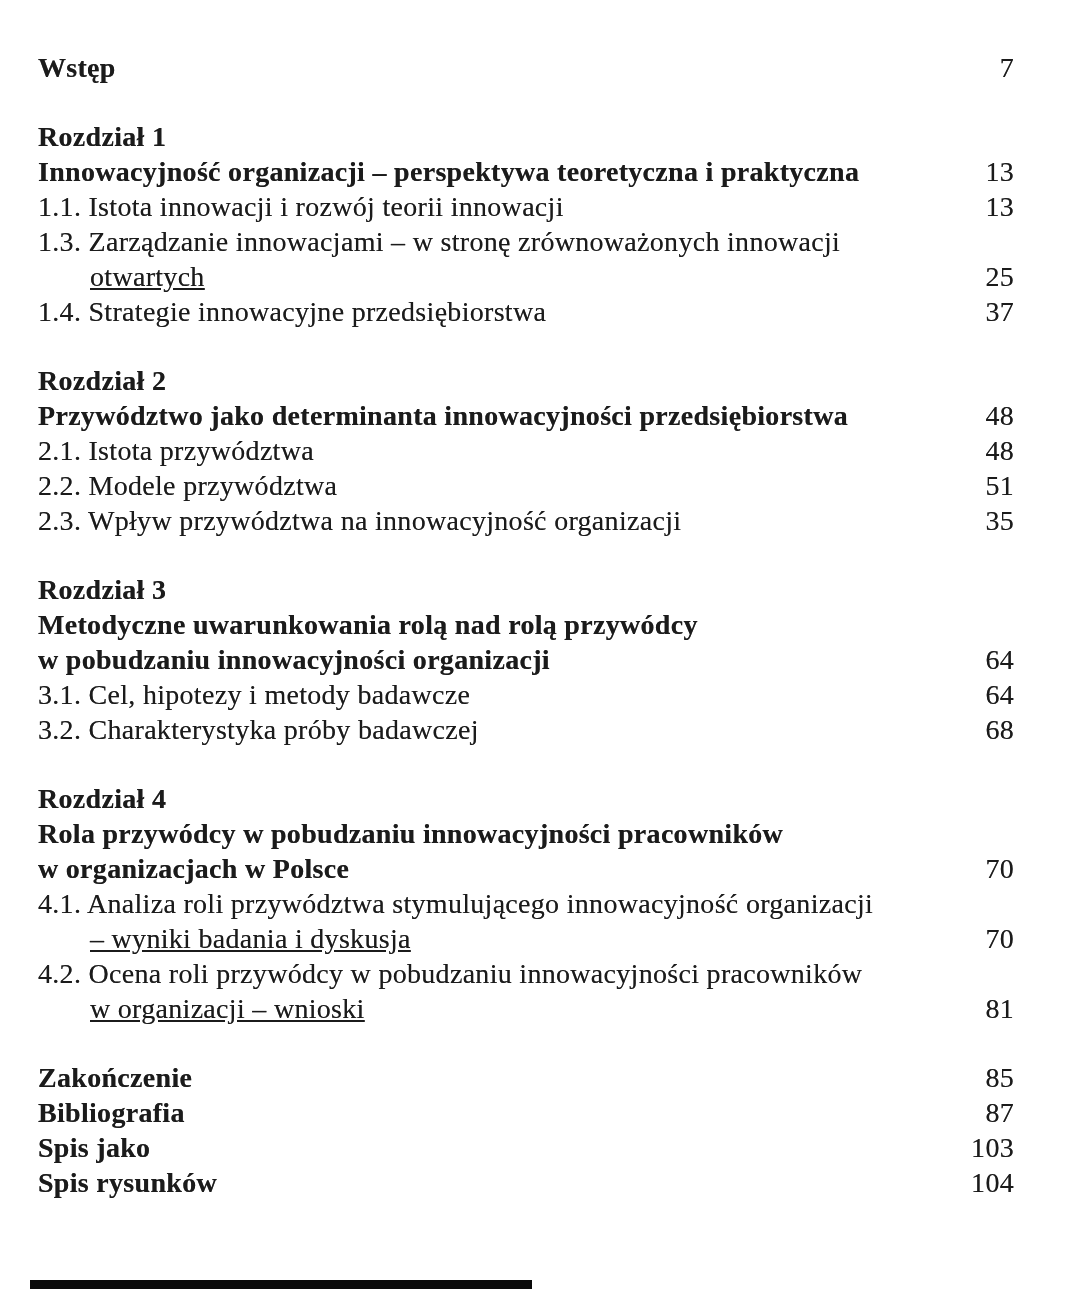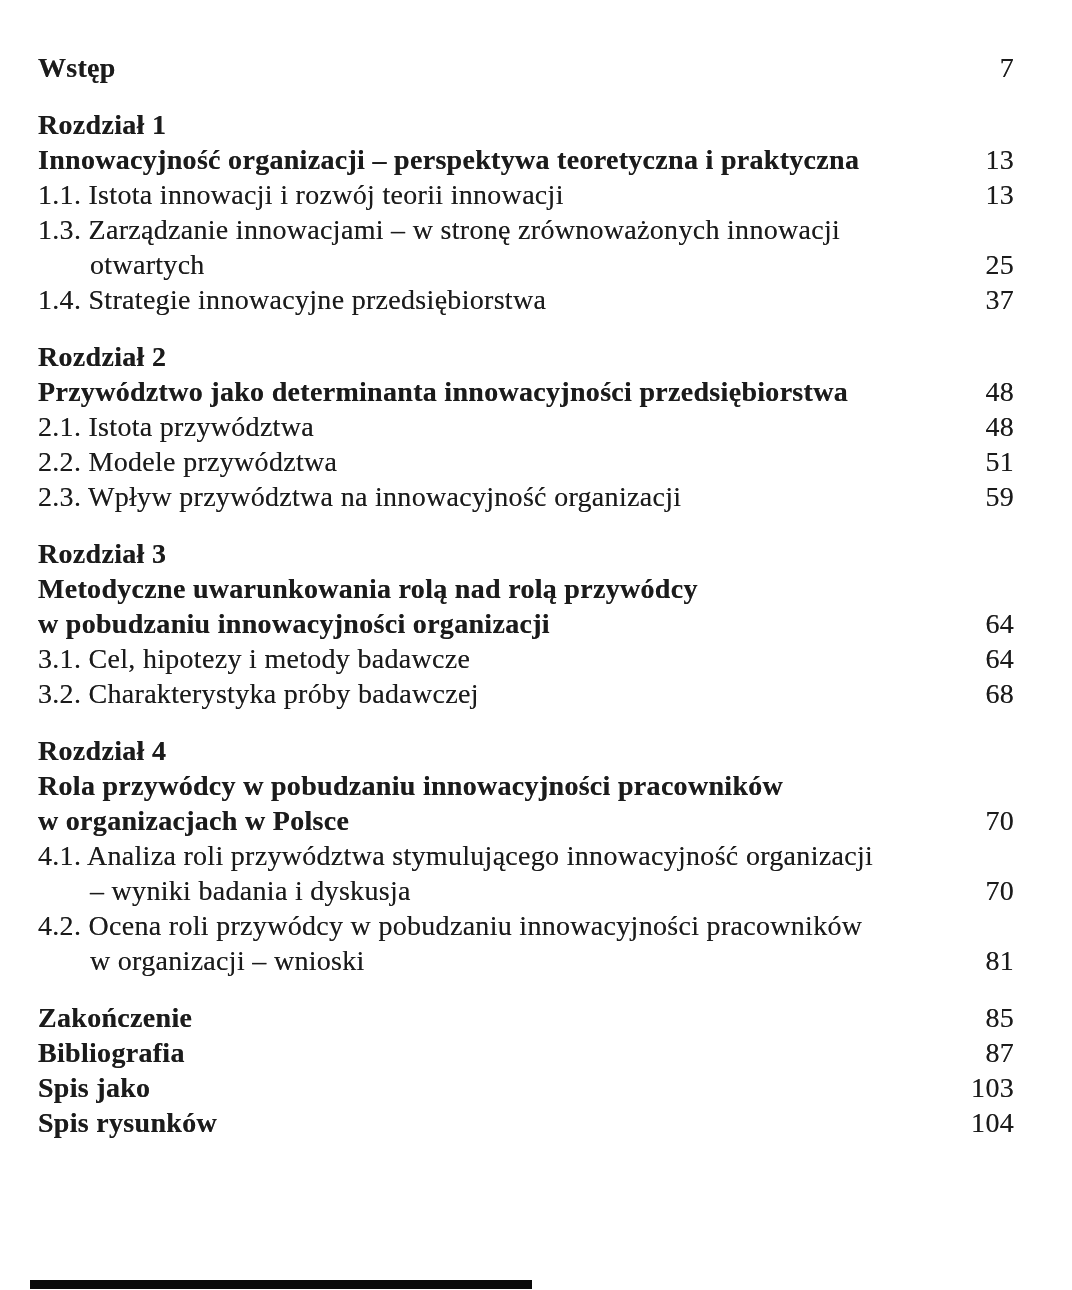--- a/index.html
+++ b/index.html
@@ -25,32 +25,33 @@
     display: flex;
     justify-content: space-between;
     align-items: baseline;
     font-size: 28px;
     line-height: 35px;
     letter-spacing: 0.3px;
     
     text-shadow: 0 0 0.4px rgba(0,0,0,0.55);
   }
   .toc-row.gap {
-    margin-top: 22px;
+    margin-top: 34px;
   }
   .toc-row .entry-text {
     font-weight: normal;
     white-space: nowrap;
     text-align: right;
   }
   .toc-row.bold .entry-text {
     font-weight: bold;
   }
   .toc-row.indent .entry-text {
     padding-left: 52px;
+    text-decoration: underline;
   }
   .toc-row .page-num {
     font-weight: normal;
     text-align: right;
     min-width: 54px;
     padding-left: 16px;
     white-space: nowrap;
   }
   .scan-bar {
     position: absolute;
@@ -102,21 +103,21 @@
       <div class="toc-row">
         <span class="entry-text">2.1. Istota przywództwa</span>
         <span class="page-num">48</span>
       </div>
       <div class="toc-row">
         <span class="entry-text">2.2. Modele przywództwa</span>
         <span class="page-num">51</span>
       </div>
       <div class="toc-row">
         <span class="entry-text">2.3. Wpływ przywództwa na innowacyjność organizacji</span>
-        <span class="page-num">59</span>
+        <span class="page-num">35</span>
       </div>
       <div class="toc-row bold gap">
         <span class="entry-text">Rozdział 3</span>
       </div>
       <div class="toc-row bold">
         <span class="entry-text">Metodyczne uwarunkowania rolą nad rolą przywódcy</span>
       </div>
       <div class="toc-row bold">
         <span class="entry-text">w pobudzaniu innowacyjności organizacji</span>
         <span class="page-num">64</span>

